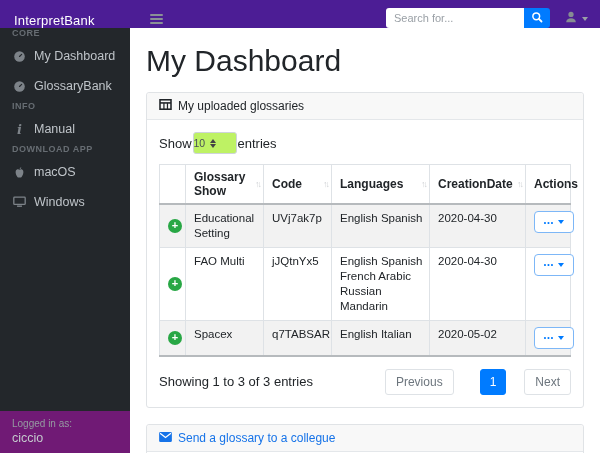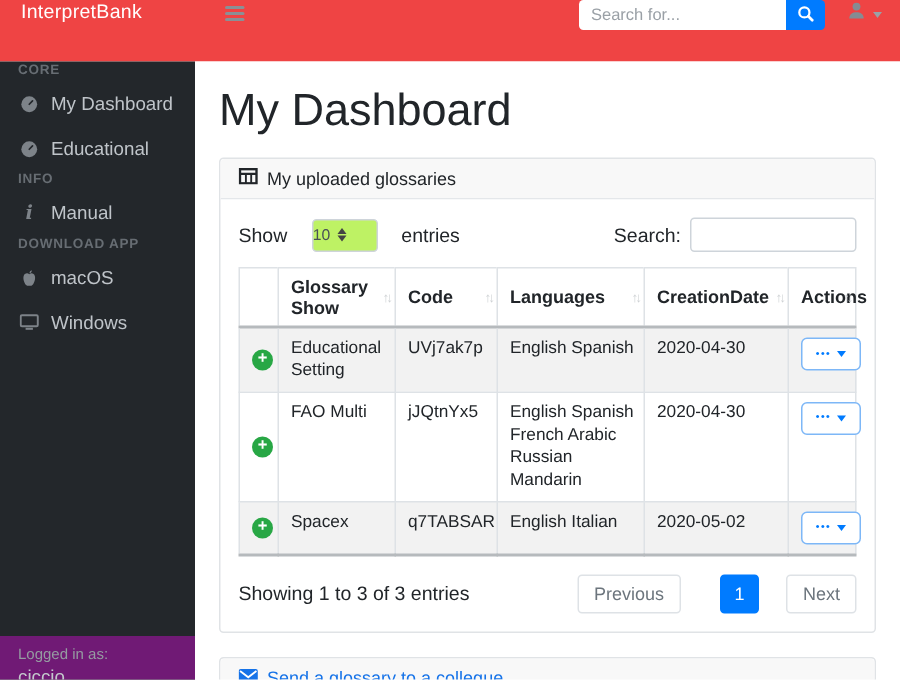--- a/index.html
+++ b/index.html
@@ -1,20 +1,20 @@
 <!DOCTYPE html>
 <html><head>
 <meta charset="utf-8">
 <style>
   * { margin:0; padding:0; box-sizing:border-box; }
   html,body { width:600px; height:453px; overflow:hidden; }
   body { font-family:"Liberation Sans","DejaVu Sans",sans-serif; background:#fff; color:#212529; }
 
   
-  .navbar { height:41px; background:#ef4444; display:flex; align-items:flex-start; }
+  .navbar { height:28px; background:#4c1d95; display:flex; align-items:flex-end; }
   .brand { width:130px; padding-left:14px; color:#fff; font-size:13px; font-weight:500; letter-spacing:.2px; }
   .hamburger { margin-left:16px; display:flex; flex-direction:column; gap:2px; cursor:pointer; padding:4px; }
   .hamburger span { width:13px; height:2px; background:#8a9096; border-radius:1px; }
   .nav-spacer { flex:1; }
   .nav-search { display:flex; height:20px; }
   .nav-search input { width:138px; height:20px; border:none; border-radius:3px 0 0 3px; padding:0 8px; font-size:11px; outline:none; color:#495057; }
   .nav-search input::placeholder { color:#9aa0a6; }
   .nav-search button { width:26px; height:20px; border:none; background:#007bff; border-radius:0 3px 3px 0; display:flex; align-items:center; justify-content:center; cursor:pointer; }
   .nav-user { display:flex; align-items:center; gap:4px; margin:0 12px 0 14px; cursor:pointer; }
   .caret-down { width:0; height:0; border-left:3.5px solid transparent; border-right:3.5px solid transparent; border-top:4px solid #9aa0a6; }
@@ -35,21 +35,21 @@
   
   .main { flex:1; background:#fff; padding:12px 16px 0; overflow:hidden; }
   h1.page-title { font-size:30px; font-weight:400; color:#212529; margin:4px 0 14px; }
 
   .card { border:1px solid #e0e3e6; border-radius:3px; background:#fff; }
   .card-header { background:#f8f8f8; border-bottom:1px solid #e4e7ea; padding:6px 12px; font-size:12px; display:flex; align-items:center; gap:6px; border-radius:3px 3px 0 0; }
   .card-body { padding:12px; }
 
   
   .dt-controls { display:flex; justify-content:space-between; align-items:center; font-size:13px; color:#212529; margin-bottom:10px; }
-  .dt-length { display:flex; align-items:center; gap:16px; }
+  .dt-length { display:flex; align-items:center; gap:1px; }
   .dt-select { width:44px; height:22px; border:1px solid #ced4da; border-radius:3px; display:flex; align-items:center; justify-content:flex-start; gap:5px; cursor:pointer; background:#bef264; }
   .dt-select .val { font-size:10.5px; color:#495057; }
   .updown { display:flex; flex-direction:column; gap:1px; }
   .updown i { width:0; height:0; border-left:3px solid transparent; border-right:3px solid transparent; display:block; }
   .updown .u { border-bottom:4px solid #444; }
   .updown .d { border-top:4px solid #444; }
   .dt-search { display:flex; align-items:center; gap:6px; }
   .dt-search input { width:111px; height:23px; border:1px solid #ced4da; border-radius:3px; padding:0 6px; font-size:12px; outline:none; }
 
   
@@ -125,21 +125,21 @@
       </span>
       <span>My Dashboard</span>
     </div>
     <div class="sb-item">
       <span class="ico">
         <svg width="13" height="13" viewBox="0 0 16 16">
             <circle cx="8" cy="8" r="6.5" fill="#7d8389"></circle>
             <rect x="7.3" y="3.5" width="1.4" height="5.2" rx=".7" fill="#23272b" transform="rotate(45 8 8)"></rect>
           </svg>
       </span>
-      <span>Educational</span>
+      <span>GlossaryBank</span>
     </div>
 
     <div class="sb-heading">INFO</div>
     <div class="sb-item">
       <span class="ico">
           <span class="info-i">i</span>
         </span>
       <span>Manual</span>
     </div>
 
@@ -190,24 +190,20 @@
           <div class="dt-length">
             <span>Show</span>
             <span class="dt-select">
               <span class="val">10</span>
               <span class="updown">
                   <i class="u"></i>
                   <i class="d"></i>
                 </span>
             </span>
             <span>entries</span>
-          </div>
-          <div class="dt-search">
-            <span>Search:</span>
-            <input type="text" style="">
           </div>
         </div>
 
         <table class="glossary">
           <colgroup>
               <col style="width:26px">
               <col style="width:78px">
               <col style="width:68px">
               <col style="width:98px">
               <col style="width:96px">

